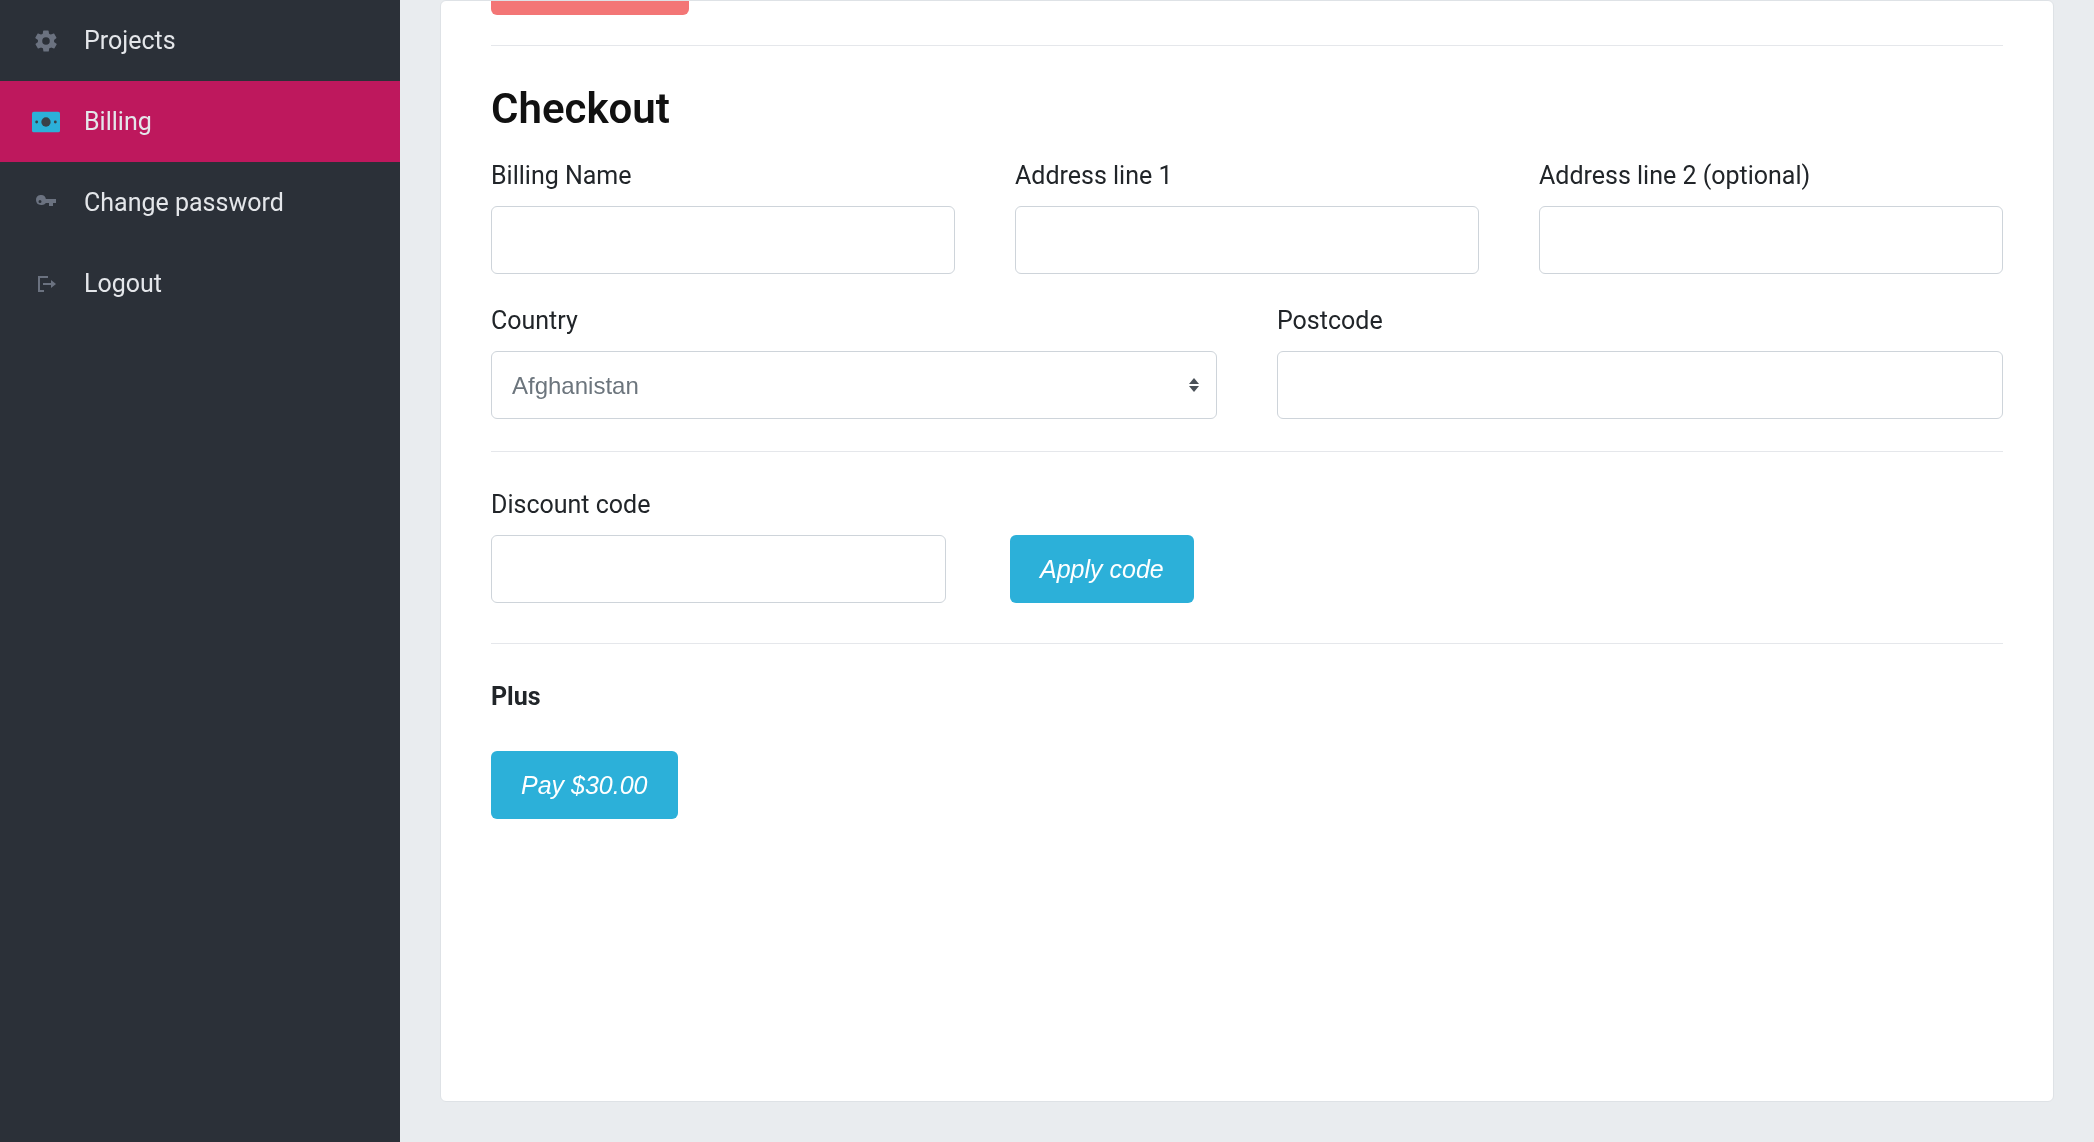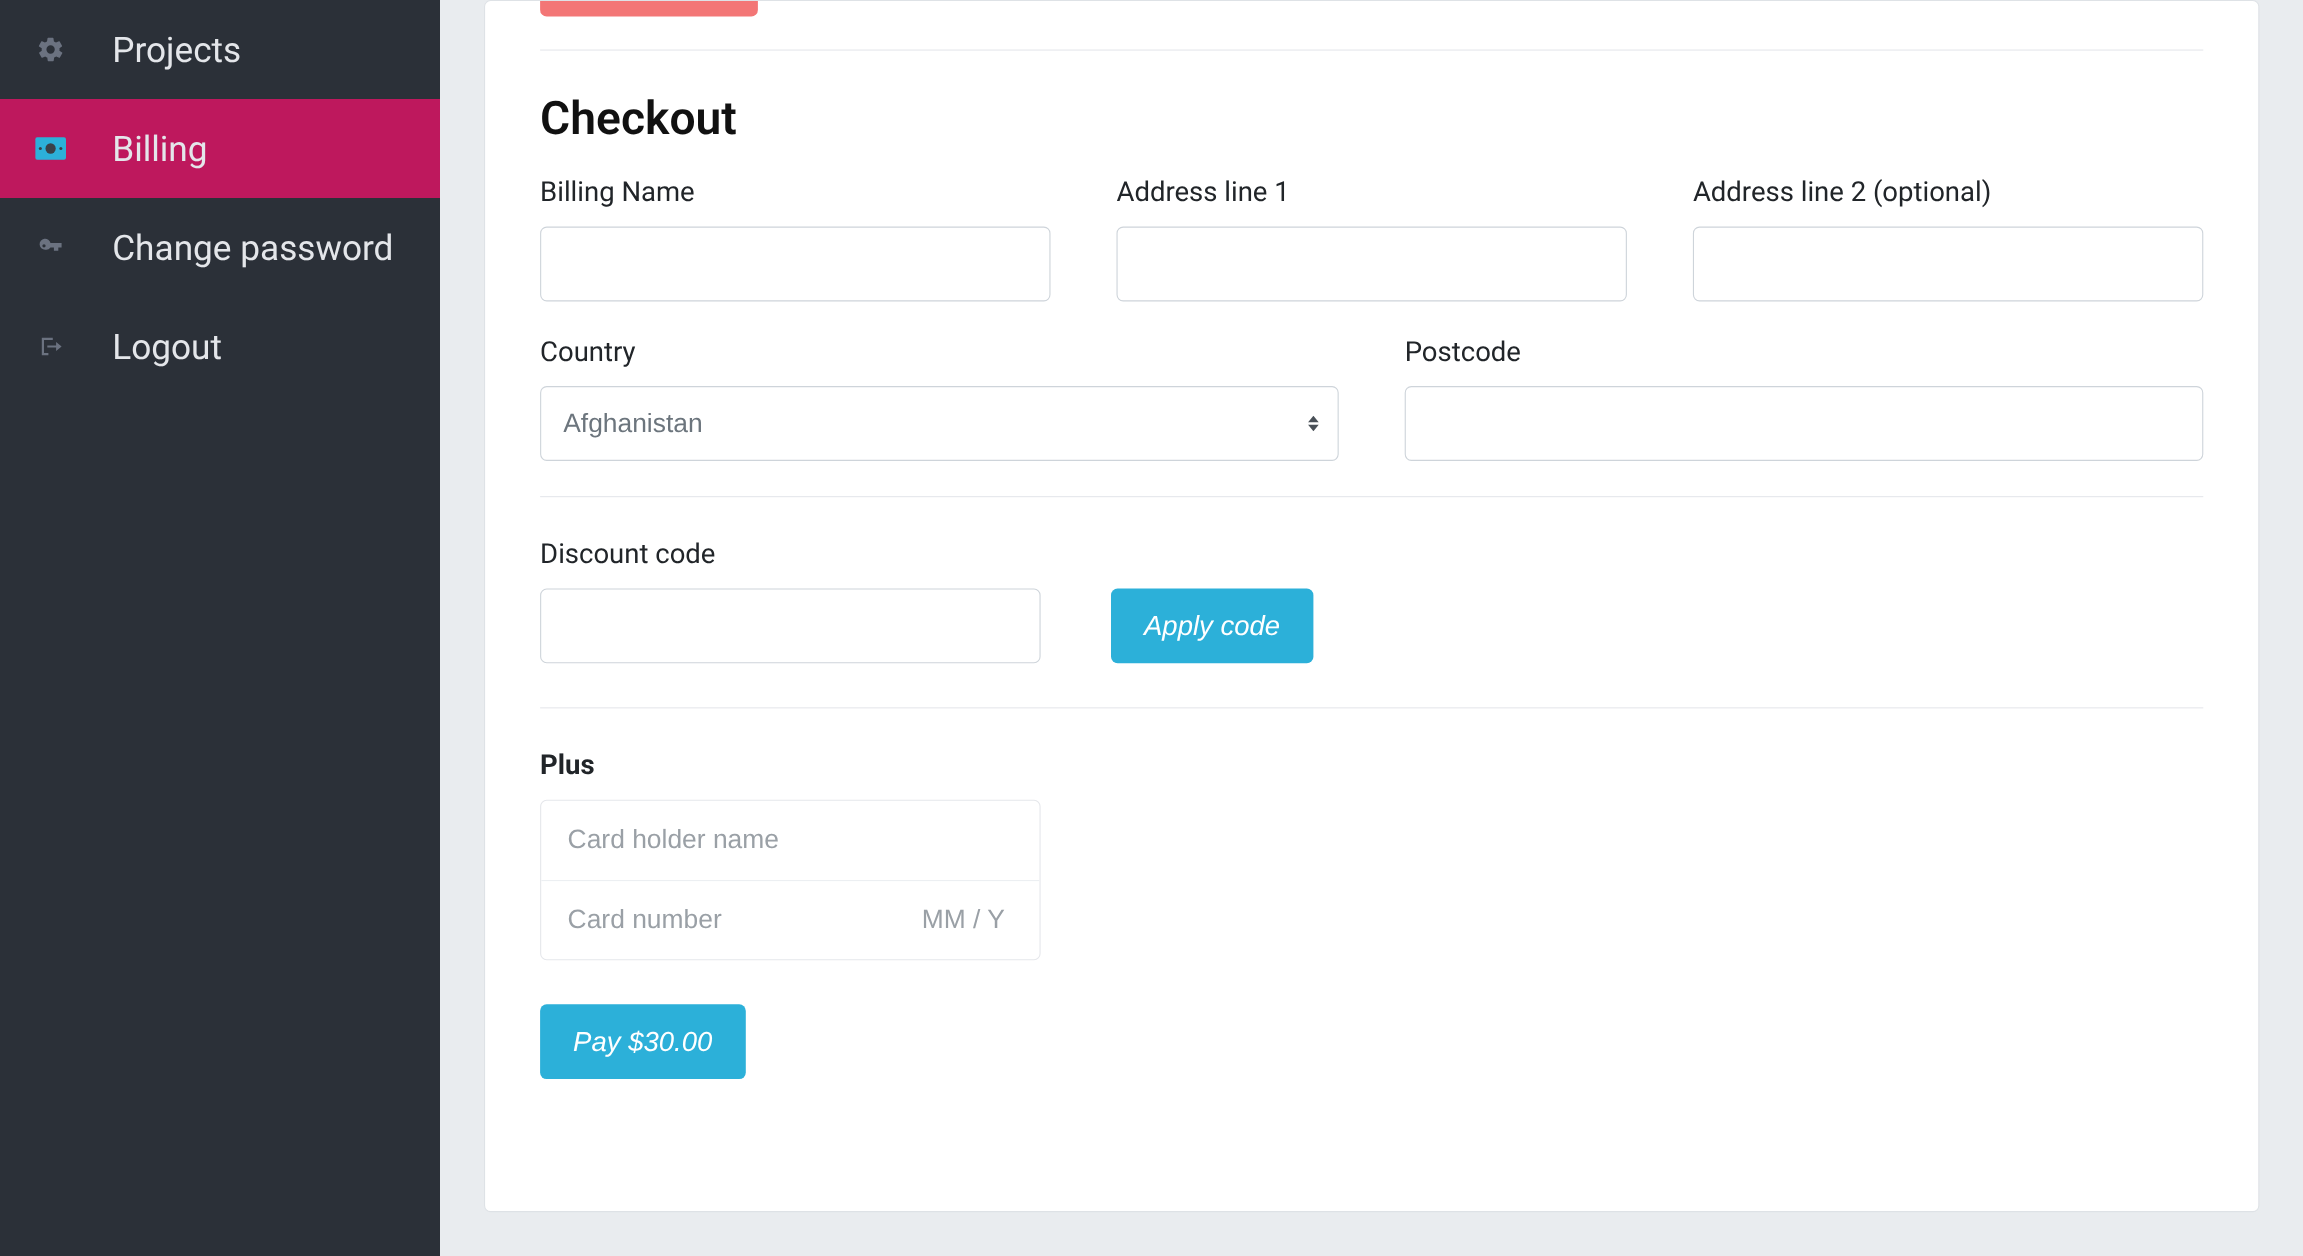--- a/index.html
+++ b/index.html
@@ -33,21 +33,21 @@
   }
   .sidebar-item.active .sidebar-icon { color: #2cb0d9; }
   .sidebar-icon {
     width: 28px;
     text-align: center;
     color: #6b7280;
     display: inline-flex;
     align-items: center;
     justify-content: center;
   }
-  .sidebar-label { font-size: 32px; margin-left: 18px; }
+  .sidebar-label { font-size: 25px; }
 
   
   .content-wrap {
     flex: 1;
     padding: 0 40px 40px 40px;
     display: flex;
     flex-direction: column;
   }
   .card {
     background: #fff;
@@ -280,30 +280,20 @@
           <label class="form-label">Discount code</label>
           <input class="form-control" type="text" style="">
         </div>
         <button class="btn btn-info">Apply code</button>
       </div>
 
       <hr class="divider">
 
       <div class="plan-label">Plus</div>
 
-      <div class="card-block">
-        <div class="card-block-row">
-          <input type="text" placeholder="Card holder name" style="">
-        </div>
-        <div class="card-block-row">
-          <input type="text" placeholder="Card number" style="">
-          <input class="exp" type="text" placeholder="MM / Y" style="">
-
-        </div>
-      </div>
 
       <div class="pay-row">
         <button class="btn btn-info">Pay $30.00</button>
       </div>
 
     </div>
   </main>
 </div>
 
 </body></html>

